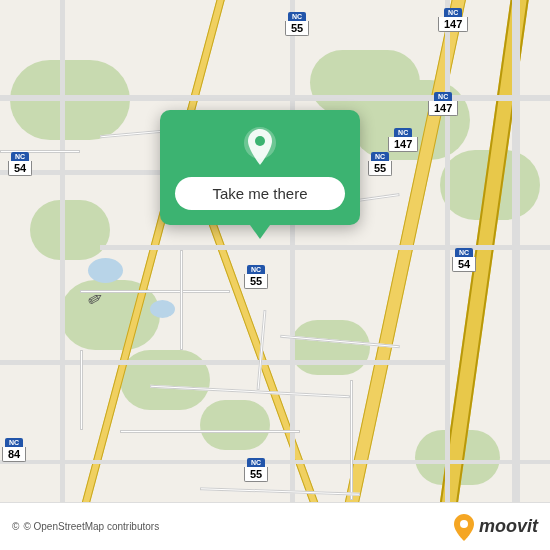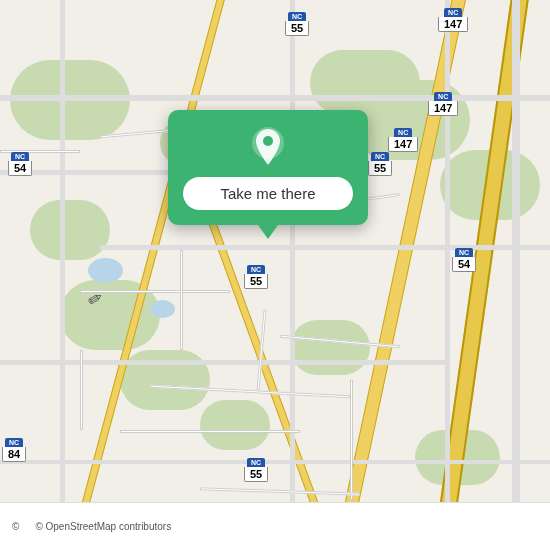--- a/index.html
+++ b/index.html
@@ -173,21 +173,21 @@
       font-weight: bold;
       padding: 1px 5px;
       border: 1px solid #888;
       border-top: none;
       border-radius: 0 0 2px 2px;
     }
 
     
     #popup-card {
       position: absolute;
-      left: 168px;
+      left: 160px;
       top: 110px;
       width: 200px;
       background: #3cb371;
       border-radius: 10px;
       padding: 15px;
       z-index: 100;
       display: flex;
       flex-direction: column;
       align-items: center;
       box-shadow: 0 4px 15px rgba(0,0,0,0.3);
@@ -399,18 +399,26 @@
       <circle cx="22" cy="16" r="5" fill="#3cb371"></circle>
     </svg>
 
     <button class="take-me-btn">Take me there</button>
   </div>
 
   <div id="bottom-bar">
     <div class="bottom-left">
       <div class="osm-row">
         <span style="font-size:10px; color:#555;">©</span>
-        <span style="font-size:10px; color:#555; margin-left:14px;">© OpenStreetMap contributors</span>
+        <span style="font-size:10px; color:#555; margin-left:2px;">© OpenStreetMap contributors</span>
       </div>
     </div>
 
+    <div class="moovit-logo">
+
+      <svg class="moovit-pin" viewBox="0 0 22 28" fill="none" xmlns="http://www.w3.org/2000/svg">
+        <path d="M11 1C5.477 1 1 5.477 1 11c0 7.733 10 17 10 17s10-9.267 10-17C21 5.477 16.523 1 11 1z" fill="#f5a623"></path>
+        <circle cx="11" cy="11" r="4" fill="white"></circle>
+      </svg>
+      <span class="moovit-text">moovit</span>
+    </div>
   </div>
 </div>
 
 </body></html>

